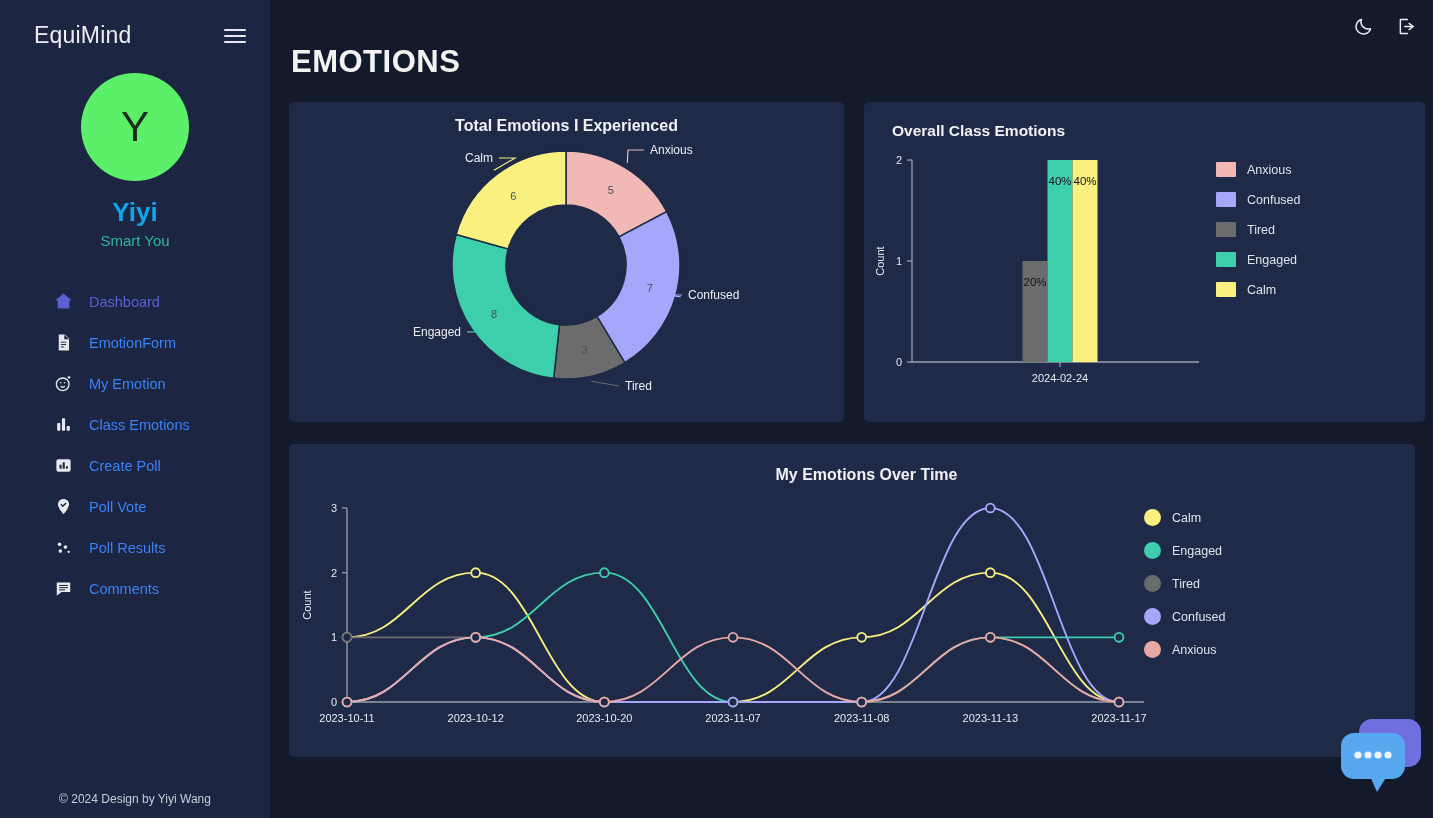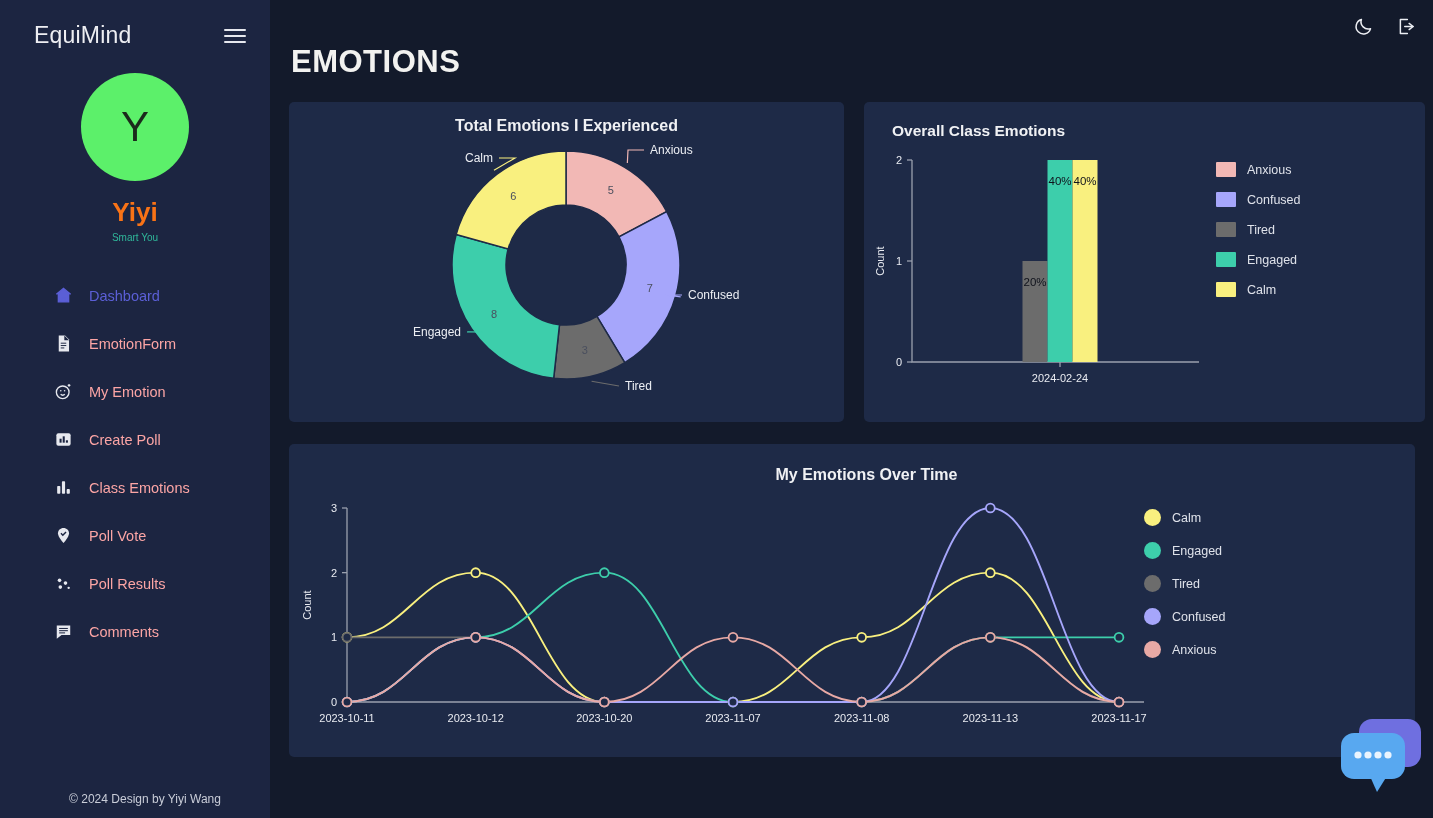--- a/index.html
+++ b/index.html
@@ -22,34 +22,34 @@
   .brand { font-size: 23px; color: #edeef2; font-weight: 400; letter-spacing: .2px; }
   .burger { width: 22px; display: flex; flex-direction: column; gap: 4px; cursor: pointer; }
   .burger span { display: block; height: 2px; background: #e6e8ee; border-radius: 2px; }
   .avatar-wrap { margin-top: 24px; display: flex; flex-direction: column; align-items: center; }
   .avatar {
     width: 108px; height: 108px; border-radius: 50%;
     background: #5cf06a;
     display: flex; align-items: center; justify-content: center;
     color: #1b2a1c; font-size: 42px; font-weight: 400;
   }
-  .uname { margin-top: 16px; font-size: 26px; font-weight: bold; color: #f97316; }
-  .utag { margin-top: 4px; font-size: 10px; color: #2fb79a; }
-  .nav { margin-top: 32px; display: flex; flex-direction: column; gap: 7px; }
+  .uname { margin-top: 16px; font-size: 26px; font-weight: bold; color: #0ea5e9; }
+  .utag { margin-top: 4px; font-size: 15px; color: #2fb79a; }
+  .nav { margin-top: 32px; display: flex; flex-direction: column; }
   .nav-item {
     display: flex; align-items: center; gap: 16px;
     padding: 11px 0 11px 54px; cursor: pointer;
-    color: #fca5a5; font-size: 14.5px;
+    color: #3b82f6; font-size: 14.5px;
   }
   .nav-item .ic { width: 19px; height: 19px; display: flex; align-items: center; justify-content: center; flex: 0 0 19px; }
   .nav-item .ic svg { width: 19px; height: 19px; display: block; }
   .nav-item.active { color: #5b5fd6; }
   .nav-item.active .ic svg { stroke: #5b5fd6; fill: #5b5fd6; }
   .footer-note {
-    position: absolute; bottom: 12px; left: 10px; width: 270px;
+    position: absolute; bottom: 12px; left: 0; width: 270px;
     text-align: center; font-size: 12px; color: #c9cdd8;
   }
 
   
   .main { flex: 1; position: relative; padding: 0 28px 0 18px; }
   .topicons { position: absolute; top: 16px; right: 36px; display: flex; gap: 22px; }
   .topicons svg { width: 21px; height: 21px; cursor: pointer; }
   .page-title { margin: 44px 0 0 0; font-size: 31px; font-weight: bold; color: #f2f2f0; letter-spacing: .5px; padding-left: 3px; }
   .page-sub { margin-top: 9px; font-size: 14.5px; color: #31b596; padding-left: 3px; }
 
@@ -134,37 +134,37 @@
               <circle cx="13.4" cy="11" r="1" fill="#e7e9ef" stroke="none"></circle>
               <path d="M8.4 15.5c1.6 1.6 3.6 1.6 5.2 0"></path>
               <path d="M19 2.5v3.4M17.3 4.2h3.4" stroke-width="1.5"></path>
             </svg>
         </span>
         <span>My Emotion</span>
       </div>
       <div class="nav-item">
         <span class="ic">
           <svg viewBox="0 0 24 24" fill="#e7e9ef">
+              <rect x="4" y="10" width="4" height="10" rx="1"></rect>
+              <rect x="10" y="4" width="4" height="16" rx="1"></rect>
+              <rect x="16" y="14" width="4" height="6" rx="1"></rect>
+            </svg>
+        </span>
+        <span>Class Emotions</span>
+      </div>
+      <div class="nav-item">
+        <span class="ic">
+          <svg viewBox="0 0 24 24" fill="#e7e9ef">
               <rect x="3" y="4" width="18" height="16" rx="2.5"></rect>
               <rect x="7" y="11" width="2.6" height="5" fill="#1c2541"></rect>
               <rect x="11" y="8" width="2.6" height="8" fill="#1c2541"></rect>
               <rect x="15" y="13" width="2.6" height="3" fill="#1c2541"></rect>
             </svg>
         </span>
         <span>Create Poll</span>
-      </div>
-      <div class="nav-item">
-        <span class="ic">
-          <svg viewBox="0 0 24 24" fill="#e7e9ef">
-              <rect x="4" y="10" width="4" height="10" rx="1"></rect>
-              <rect x="10" y="4" width="4" height="16" rx="1"></rect>
-              <rect x="16" y="14" width="4" height="6" rx="1"></rect>
-            </svg>
-        </span>
-        <span>Class Emotions</span>
       </div>
       <div class="nav-item">
         <span class="ic">
           <svg viewBox="0 0 24 24" fill="#e7e9ef">
               <path d="M12 2.5c-4 0-7 3-7 6.8 0 5 7 12.2 7 12.2s7-7.2 7-12.2c0-3.8-3-6.8-7-6.8z"></path>
               <path d="M8.8 9.3l2.3 2.3 4.1-4.1" stroke="#1c2541" stroke-width="1.8" fill="none"></path>
             </svg>
         </span>
         <span>Poll Vote</span>
       </div>

